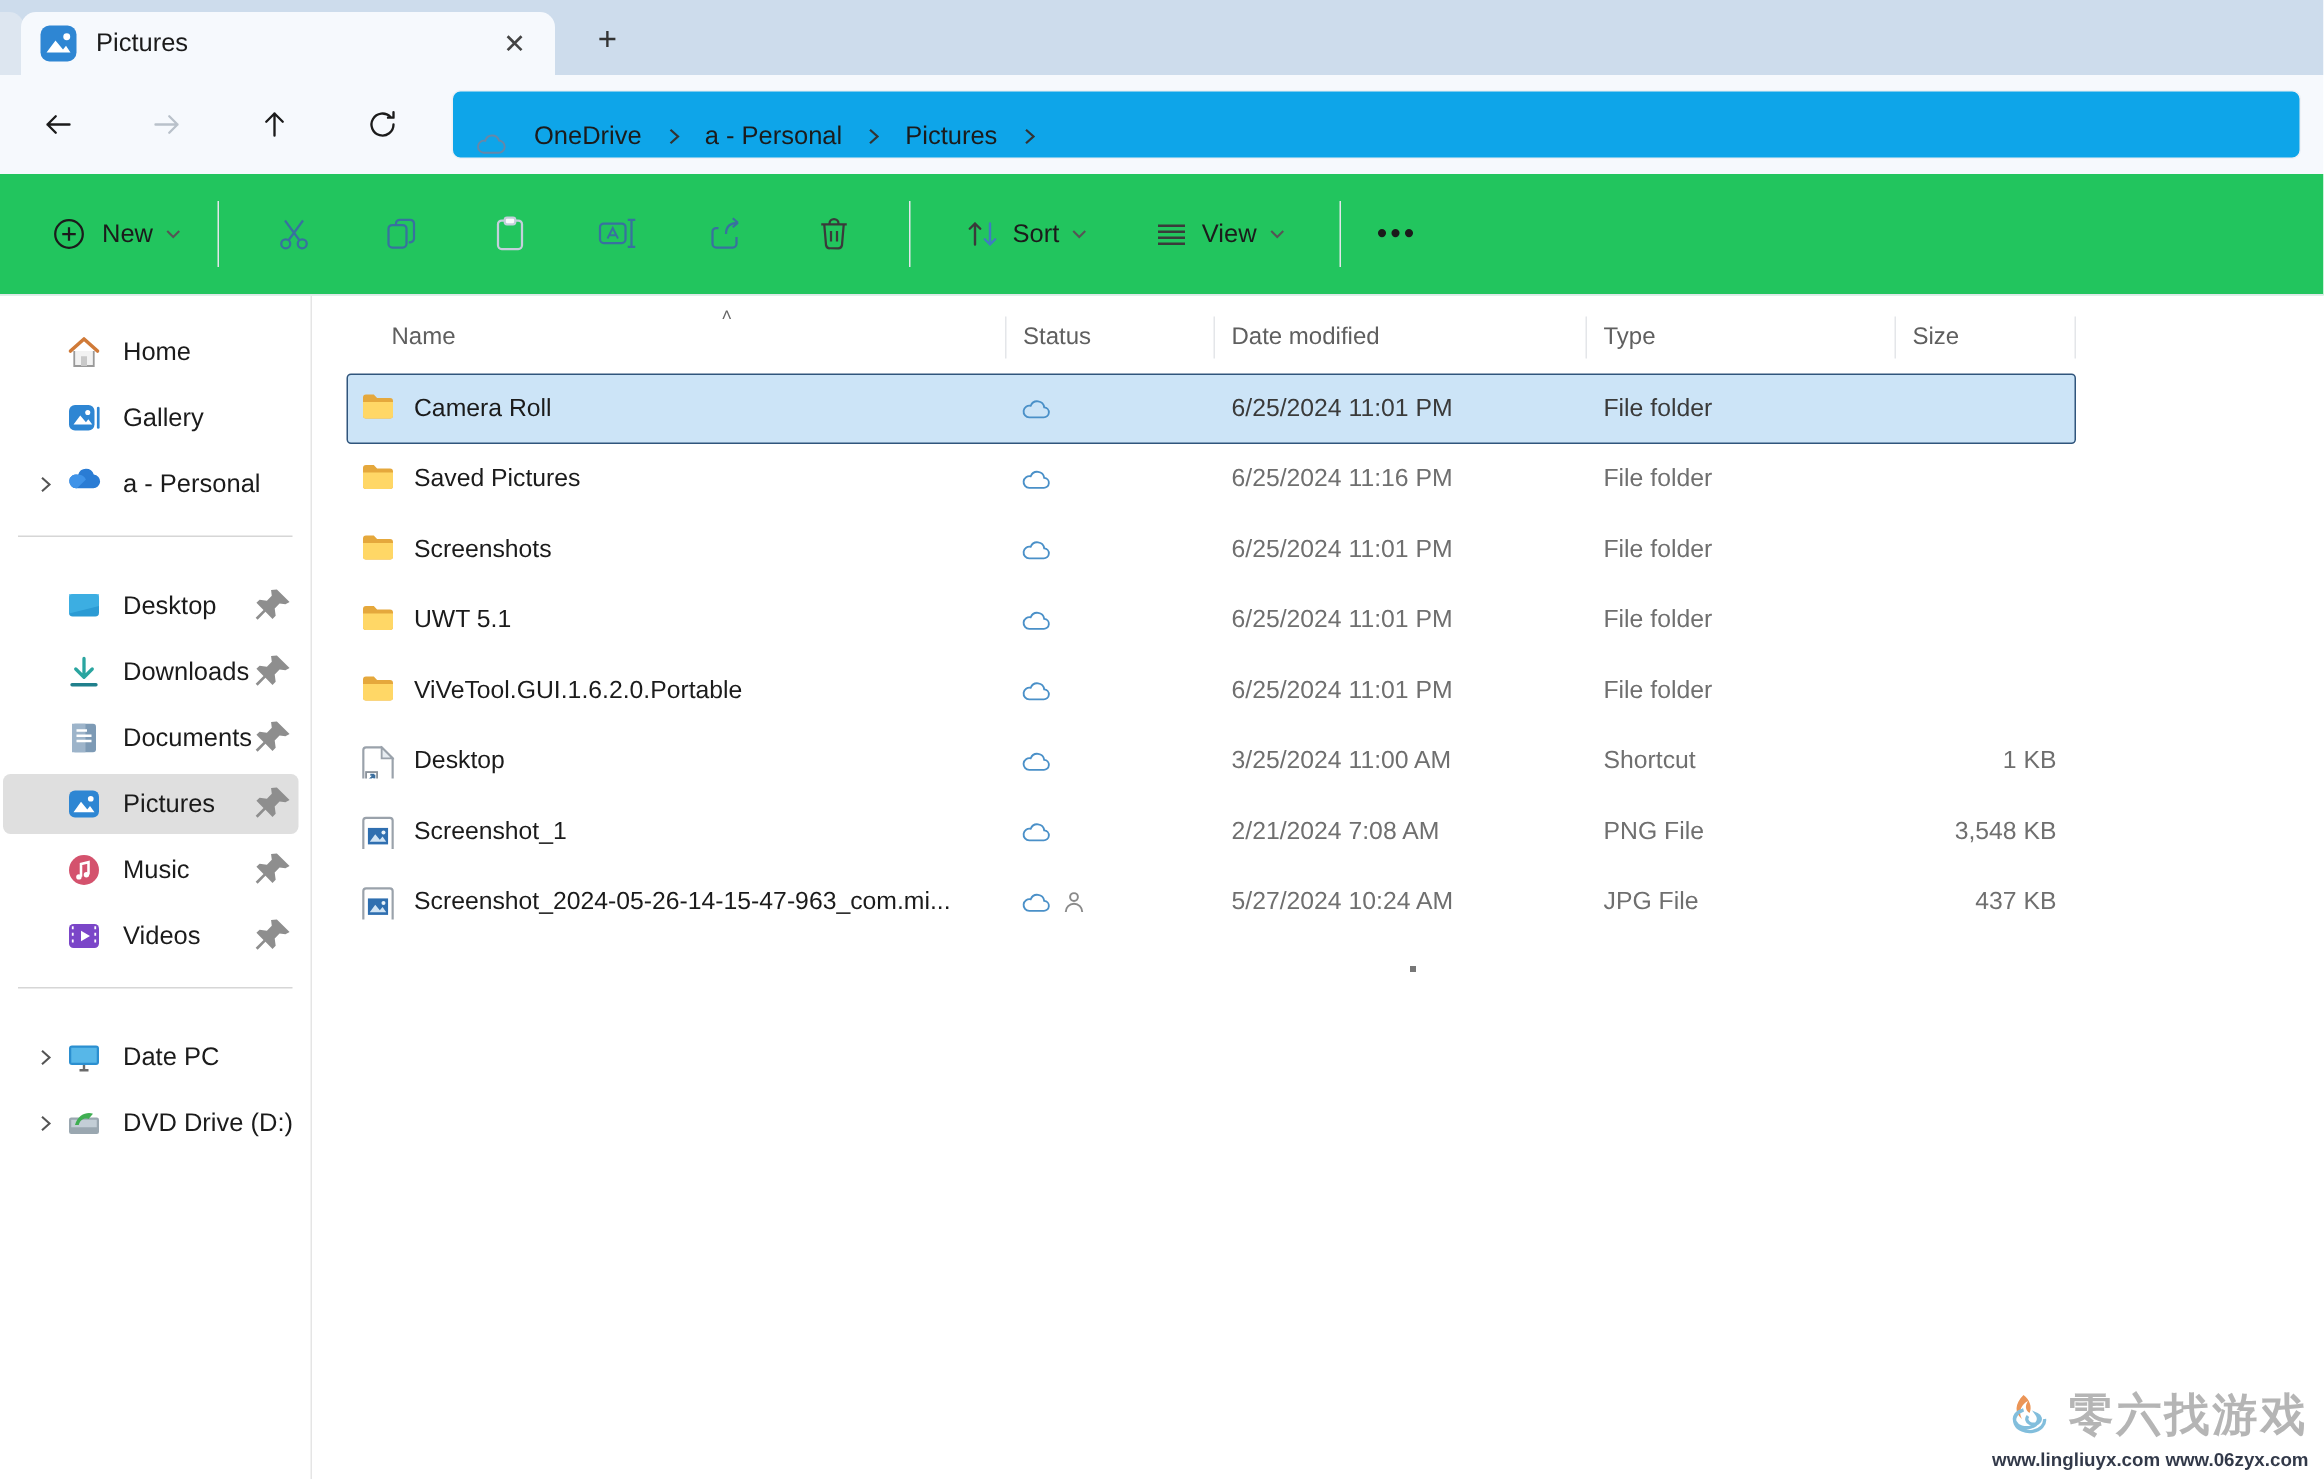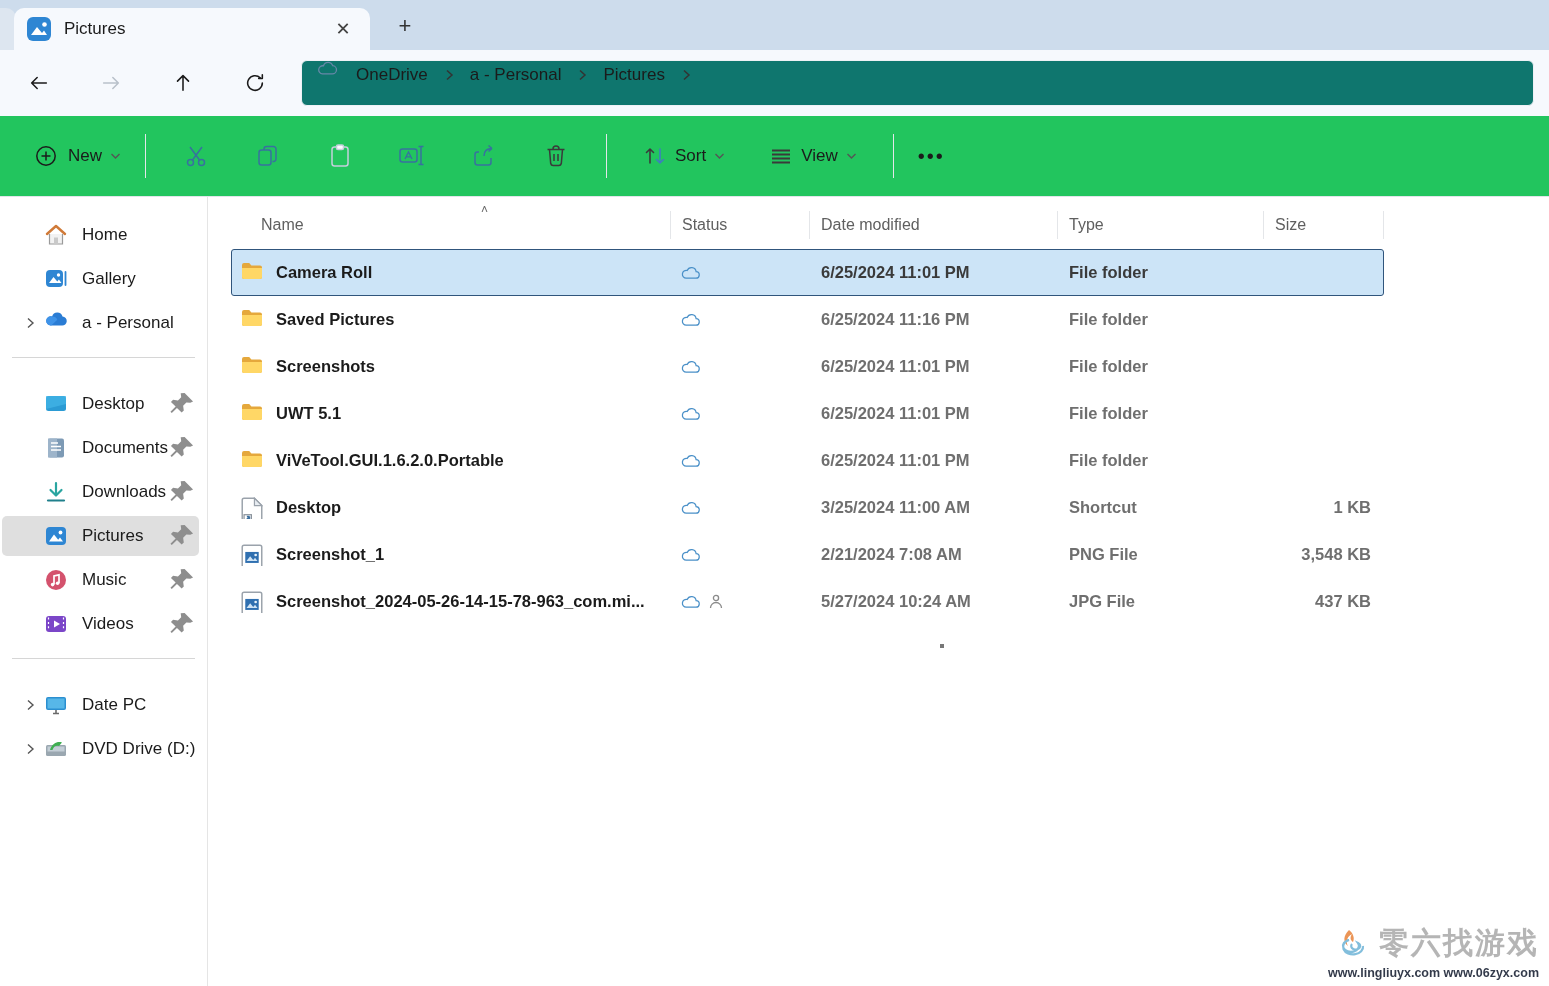--- a/index.html
+++ b/index.html
@@ -22,22 +22,22 @@
   .newtab-btn { position:absolute; left:388px; top:10px; width:34px; height:32px;
     display:flex; align-items:center; justify-content:center; font-size:22px; color:#333; }
 
   
   .navbar { position:relative; width:100%; height:66px; background:#f6f9fd;
     display:flex; align-items:center; }
   .nav-btn { width:44px; height:40px; display:flex; align-items:center; justify-content:center; }
   .nav-btn svg { width:22px; height:22px; }
   .nav-back { margin-left:17px; }
   .nav-spacer { width:28px; }
-  .addressbar { margin-left:24px; height:46px; width:1233px; background:#0f766e;
-    border:1px solid #eef1f5; border-radius:6px; display:flex; align-items:flex-start;
+  .addressbar { margin-left:24px; height:46px; width:1233px; background:#0ea5e9;
+    border:1px solid #eef1f5; border-radius:6px; display:flex; align-items:flex-end;
     padding:0 14px; }
   .crumb { display:flex; align-items:center; font-size:17px; color:#1b1b1b; }
   .crumb-label { padding:4px 8px; border-radius:4px; }
   .crumb-sep { width:26px; text-align:center; }
   .crumb-sep svg { margin:0 auto; }
 
   
   .toolbar { position:relative; width:100%; height:81px; background:#22c55e;
     border-bottom:1px solid #e1e5ea; display:flex; align-items:center; }
   .tool-new { display:flex; align-items:center; margin-left:24px; padding:8px 10px;
@@ -72,21 +72,21 @@
   .content { position:relative; flex:1; height:100%; }
   .listwrap { position:absolute; left:23px; top:8px; width:1153px; }
   .list-header { position:relative; display:grid;
     grid-template-columns:440px 139px 248px 206px 120px; height:40px; align-items:center;
     color:#5f5f5f; font-size:16px; }
   .hdr-cell { position:relative; height:28px; display:flex; align-items:center;
     border-right:1px solid #e4e6e9; }
   .hdr-cell span { padding-left:11px; }
   .hdr-cell.first span { padding-left:30px; }
   .sort-caret { position:absolute; left:220px; top:-8px; color:#666; font-size:12px; }
-  .rows { margin-top:4px;font-weight:bold; }
+  .rows { margin-top:4px; }
   .row { position:relative; display:grid;
     grid-template-columns:440px 139px 248px 206px 120px; height:47px; align-items:center;
     font-size:16.5px; border:1px solid transparent; border-radius:3px; }
   .row.selected { background:#cce4f7; border:1px solid #30557c; }
   .cell-name { display:flex; align-items:center; padding-left:9px; overflow:hidden; }
   .cell-name .fileicon { width:22px; height:22px; margin-right:13px; flex:none; }
   .name-text { white-space:nowrap; overflow:hidden; color:#1b1b1b; }
   .cell-status { display:flex; align-items:center; padding-left:8px; gap:8px; }
   .cell-dim { color:#6f6f6f; padding-left:10px; }
   .row.selected .cell-dim { color:#3a3a3a; }
@@ -322,43 +322,43 @@
       <span class="side-pin">
         <svg viewBox="0 0 16 16">
             <path d="M9.6 1.2 l5.2 5.2 -1.7.9 -2.4-.3 -2 2 .4 3 -1.3 1.3 -2.9-2.9 -3.2 3.2 -.8-.8 3.2-3.2 -2.9-2.9 1.3-1.3 3 .4 2-2 -.3-2.4 z" fill="#8e8e8e"></path>
           </svg>
       </span>
     </div>
 
     <div class="side-item">
       <span class="side-noChevron"></span>
       <span class="side-icon">
+        <svg viewBox="0 0 24 24" fill="none" stroke="#2aa5a0" stroke-width="2.2" stroke-linecap="round" stroke-linejoin="round">
+            <path d="M12 3v12M6.5 10 L12 15.5 L17.5 10"></path>
+            <path d="M4 20.5h16" stroke="#20808c"></path>
+          </svg>
+      </span>
+      <span class="side-label">Downloads</span>
+      <span class="side-pin">
+        <svg viewBox="0 0 16 16">
+            <path d="M9.6 1.2 l5.2 5.2 -1.7.9 -2.4-.3 -2 2 .4 3 -1.3 1.3 -2.9-2.9 -3.2 3.2 -.8-.8 3.2-3.2 -2.9-2.9 1.3-1.3 3 .4 2-2 -.3-2.4 z" fill="#8e8e8e"></path>
+          </svg>
+      </span>
+    </div>
+
+    <div class="side-item">
+      <span class="side-noChevron"></span>
+      <span class="side-icon">
         <svg viewBox="0 0 24 24">
             <rect x="4" y="2.5" width="16" height="19" rx="2" fill="#7d9ab5"></rect>
             <rect x="4" y="2.5" width="9" height="19" fill="#9db4ca"></rect>
             <path d="M7 7h7M7 10.5h10M7 14h10" stroke="#fff" stroke-width="1.6"></path>
           </svg>
       </span>
       <span class="side-label">Documents</span>
-      <span class="side-pin">
-        <svg viewBox="0 0 16 16">
-            <path d="M9.6 1.2 l5.2 5.2 -1.7.9 -2.4-.3 -2 2 .4 3 -1.3 1.3 -2.9-2.9 -3.2 3.2 -.8-.8 3.2-3.2 -2.9-2.9 1.3-1.3 3 .4 2-2 -.3-2.4 z" fill="#8e8e8e"></path>
-          </svg>
-      </span>
-    </div>
-
-    <div class="side-item">
-      <span class="side-noChevron"></span>
-      <span class="side-icon">
-        <svg viewBox="0 0 24 24" fill="none" stroke="#2aa5a0" stroke-width="2.2" stroke-linecap="round" stroke-linejoin="round">
-            <path d="M12 3v12M6.5 10 L12 15.5 L17.5 10"></path>
-            <path d="M4 20.5h16" stroke="#20808c"></path>
-          </svg>
-      </span>
-      <span class="side-label">Downloads</span>
       <span class="side-pin">
         <svg viewBox="0 0 16 16">
             <path d="M9.6 1.2 l5.2 5.2 -1.7.9 -2.4-.3 -2 2 .4 3 -1.3 1.3 -2.9-2.9 -3.2 3.2 -.8-.8 3.2-3.2 -2.9-2.9 1.3-1.3 3 .4 2-2 -.3-2.4 z" fill="#8e8e8e"></path>
           </svg>
       </span>
     </div>
 
     <div class="side-item selected">
       <span class="side-noChevron"></span>
       <span class="side-icon">
@@ -626,21 +626,21 @@
           <div class="row">
             <div class="cell-name">
        <span class="fileicon">
                 <svg viewBox="0 0 18 22">
                   <rect x="1" y="1" width="16" height="20" rx="1.5" fill="#fff" stroke="#9aa2ab" stroke-width="1.2"></rect>
                   <rect x="3.5" y="6.5" width="11" height="9" fill="#2f6fb0"></rect>
                   <path d="M4.5 14 l3-4 2.5 3 1.5-1.8 2 2.8z" fill="#cfe3f4"></path>
                   <circle cx="12" cy="9" r="1.1" fill="#e8f2fa"></circle>
                 </svg>
               </span>
-       <span class="name-text">Screenshot_2024-05-26-14-15-78-963_com.mi...</span>
+       <span class="name-text">Screenshot_2024-05-26-14-15-47-963_com.mi...</span>
      </div>
      <div class="cell-status">
               <span>
                 <svg width="21" height="15" viewBox="0 0 22 15" fill="none" stroke="#4a90c8" stroke-width="1.3">
                   <path d="M6.5 13.5 a4.1 4.1 0 1 1 1-8.1 a4.9 4.9 0 0 1 9.4 1.1 a3.2 3.2 0 0 1 -.5 7 z"></path>
                 </svg>
               </span>
               <span>
                 <svg width="14" height="15" viewBox="0 0 14 15" fill="none" stroke="#8a8a8a" stroke-width="1.3">
                   <circle cx="7" cy="4" r="2.6"></circle>

